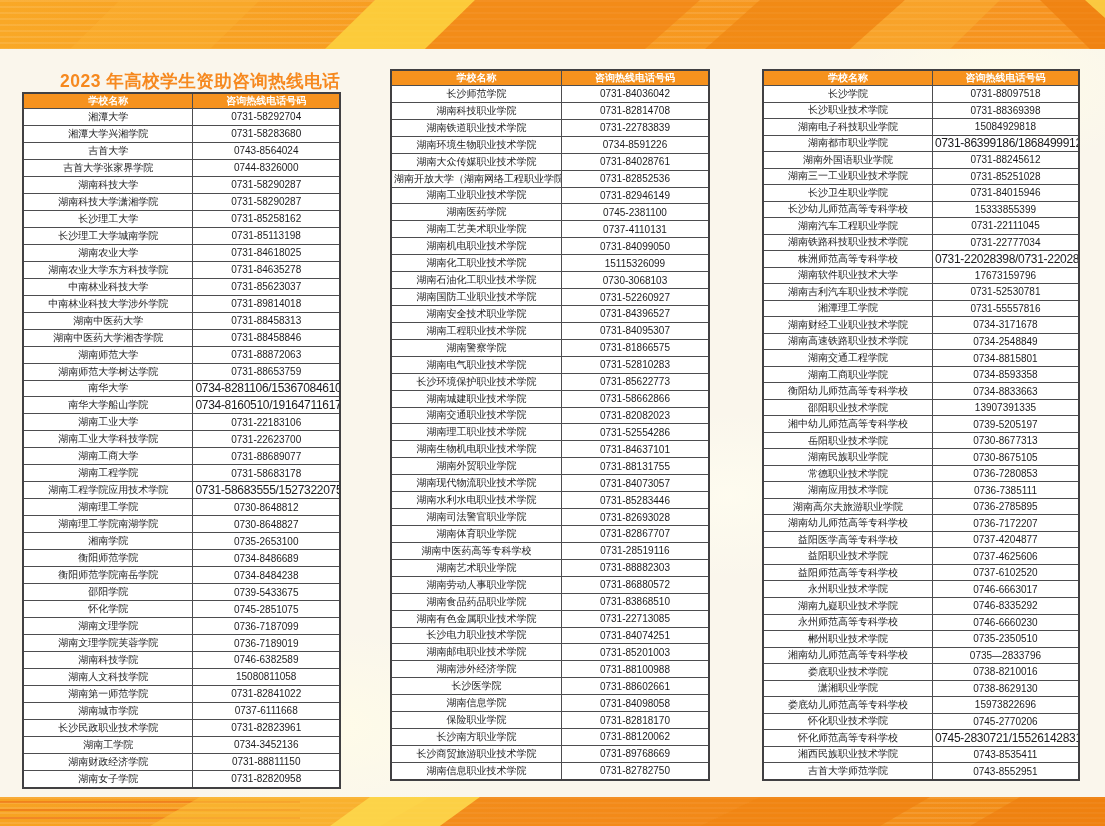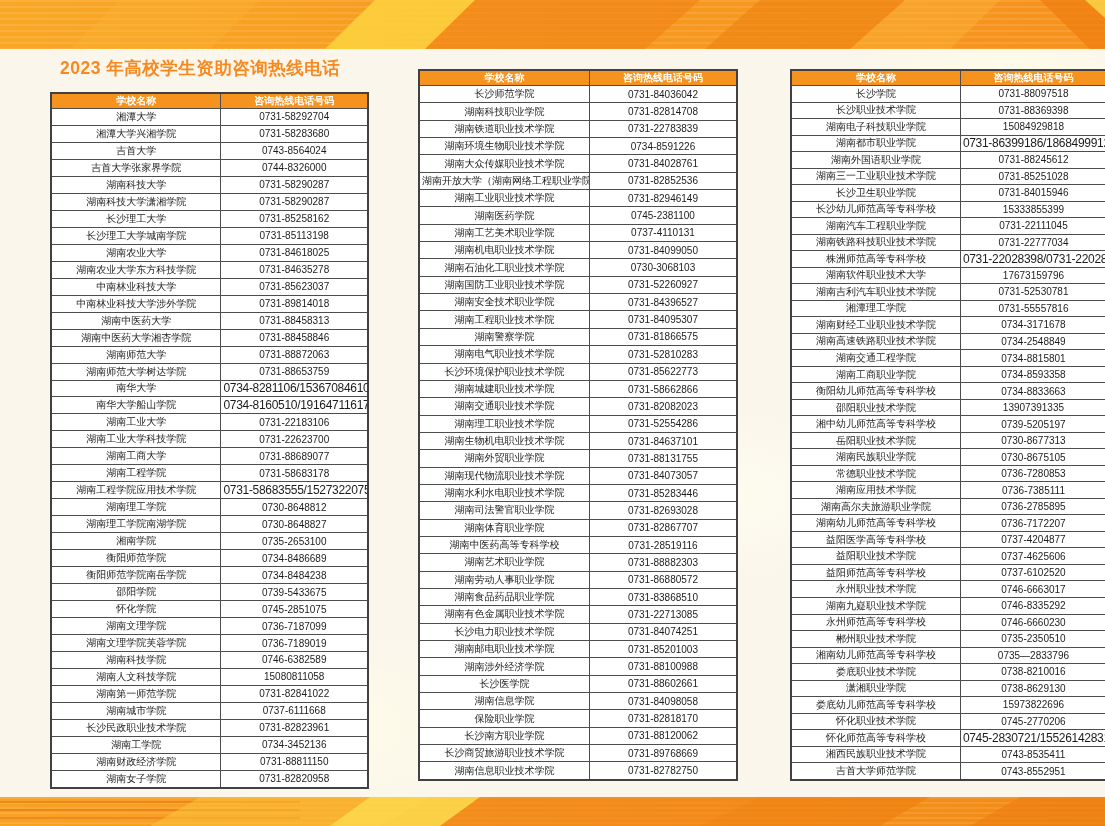--- a/index.html
+++ b/index.html
@@ -26,37 +26,36 @@
   .band-bottom {
     top:797px; height:29px;
     background:
       repeating-linear-gradient(180deg, rgba(255,255,255,0.10) 0 2px, rgba(255,255,255,0) 2px 5px),
       linear-gradient(90deg, #f7a322 0%, #f6951f 55%, #f18a14 100%);
   }
   .band svg { position:absolute; top:0; left:0; }
 
   
   .page-title {
-    position:absolute; left:60px; top:56px;
+    position:absolute; left:60px; top:69px;
     font-size:17.5px; font-weight:bold; letter-spacing:0.5px;
     color:#f6891f;
   }
 
   
   .tbl-wrap { position:absolute; }
   .tbl-left  { left:22px;  top:92px; width:319px; height:697px; }
   .tbl-mid   { left:390px; top:69px; width:320px; height:712px; }
   .tbl-right { left:762px; top:69px; width:318px; height:712px; }
 
   table.hotline {
     width:100%; height:100%;
     border-collapse:collapse; table-layout:fixed;
     background:#ffffff;
     border:2px solid #414042;
-    margin-left:28px;
   }
   table.hotline th, table.hotline td {
     border:1px solid #4d4d4f;
     text-align:center; vertical-align:middle;
     padding:0 2px;
     white-space:nowrap; overflow:hidden;
   }
   table.hotline th {
     background:#f6921e; color:#ffffff;
     font-size:10px; font-weight:bold;
@@ -320,20 +319,24 @@
           </tr>
           <tr>
             <td>湖南工艺美术职业学院</td>
             <td>0737-4110131</td>
           </tr>
           <tr>
             <td>湖南机电职业技术学院</td>
             <td>0731-84099050</td>
           </tr>
           <tr>
+            <td>湖南化工职业技术学院</td>
+            <td>15115326099</td>
+          </tr>
+          <tr>
             <td>湖南石油化工职业技术学院</td>
             <td>0730-3068103</td>
           </tr>
           <tr>
             <td>湖南国防工业职业技术学院</td>
             <td>0731-52260927</td>
           </tr>
           <tr>
             <td>湖南安全技术职业学院</td>
             <td>0731-84396527</td>

